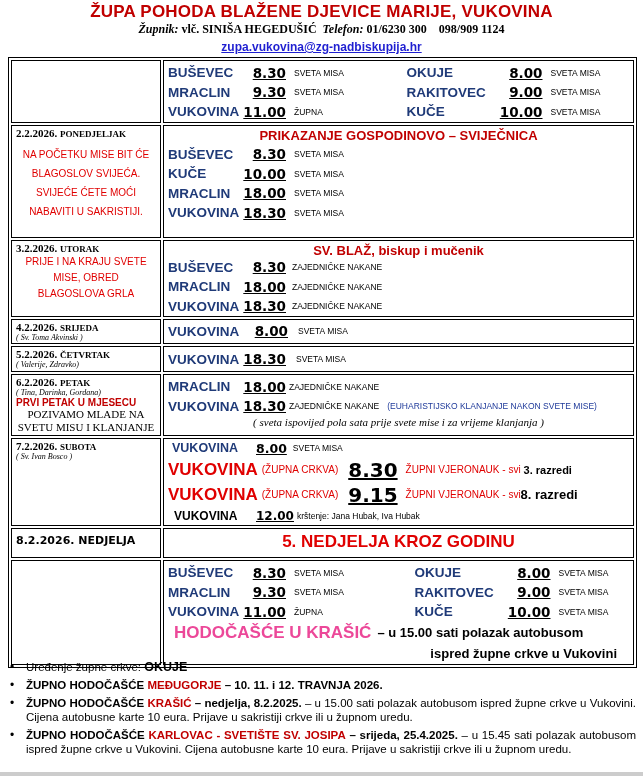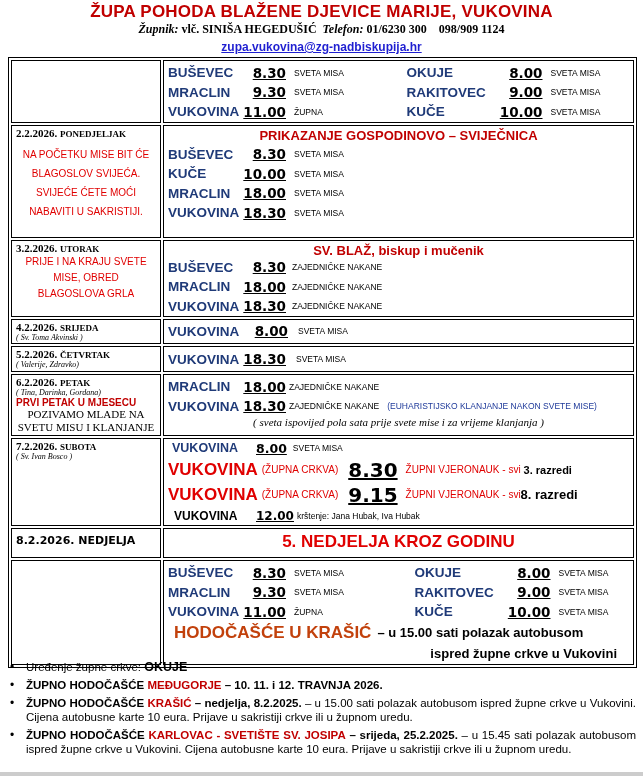--- a/index.html
+++ b/index.html
@@ -25,21 +25,21 @@
   .place { color: #1f3a78; font-weight: bold; font-size: 13.5px; display: inline-block; }
   .time { font-weight: bold; font-size: 13.5px; text-decoration: underline; display: inline-block; text-align: right; font-family: "DejaVu Sans", sans-serif; }
   .lbl { font-size: 8.5px; margin-left: 8px; display: inline-block; }
   .half { display: flex; align-items: center; width: 50%; }
   .red-place { color: #e00000; font-weight: bold; font-size: 17px; }
   .red-small { color: #e00000; font-size: 10px; }
   .bigtime { font-weight: bold; font-size: 20px; text-decoration: underline; font-family: "DejaVu Sans", sans-serif; }
   .italic-note { font-family: "Liberation Serif", serif; font-style: italic; font-size: 11px; text-align: center; }
   .prvi { color: #c00000; font-weight: bold; font-size: 10px; }
   .poz { font-family: "Liberation Serif", serif; font-size: 11px; text-align: center; line-height: 13px; }
-  .hodo { font-size: 17px; font-weight: bold; color: #c2410c; }
+  .hodo { font-size: 17px; font-weight: bold; color: #ec4899; }
   .hodo-rest { font-size: 13px; font-weight: bold; }
 
   ul.notes { position: absolute; left: 8px; top: 660px; width: 628px; list-style: none; font-size: 11.5px; }
   ul.notes li { position: relative; padding-left: 18px; line-height: 14px; margin-bottom: 4px; text-align: justify; }
   ul.notes li::before { content: "•"; position: absolute; left: 2px; top: 0; font-size: 12px; }
   .b { font-weight: bold; }
   .red { color: #c00000; font-weight: bold; }
   .bottomline { position: absolute; left: 0; top: 772px; width: 643px; height: 4px; background: #ccc; }
 </style>
 </head>
@@ -300,15 +300,15 @@
           </div>
     </td>
   </tr>
 </tbody>
   </table>
 
 <ul class="notes">
   <li><span>Uređenje župne crkve:</span> <span class="b" style="font-size:12.5px">OKUJE</span></li>
   <li><span class="b">ŽUPNO HODOČAŠĆE</span> <span class="red">MEĐUGORJE</span> <span class="b">– 10. 11. i 12. TRAVNJA 2026.</span></li>
   <li><span class="b">ŽUPNO HODOČAŠĆE</span> <span class="red">KRAŠIĆ</span> <span class="b">– nedjelja, 8.2.2025.</span> <span>– u 15.00 sati polazak autobusom ispred župne crkve u Vukovini. Cijena autobusne karte 10 eura. Prijave u sakristiji crkve ili u župnom uredu.</span></li>
-  <li><span class="b">ŽUPNO HODOČAŠĆE</span> <span class="red">KARLOVAC - SVETIŠTE SV. JOSIPA</span> <span class="b">– srijeda, 25.2.2025.</span> <span>– u 15.45 sati polazak autobusom ispred župne crkve u Vukovini. Cijena autobusne karte 10 eura. Prijave u sakristiji crkve ili u župnom uredu.</span></li>
+  <li><span class="b">ŽUPNO HODOČAŠĆE</span> <span class="red">KARLOVAC - SVETIŠTE SV. JOSIPA</span> <span class="b">– srijeda, 25.4.2025.</span> <span>– u 15.45 sati polazak autobusom ispred župne crkve u Vukovini. Cijena autobusne karte 10 eura. Prijave u sakristiji crkve ili u župnom uredu.</span></li>
 </ul>
 <div class="bottomline"></div>
 
 </body></html>

